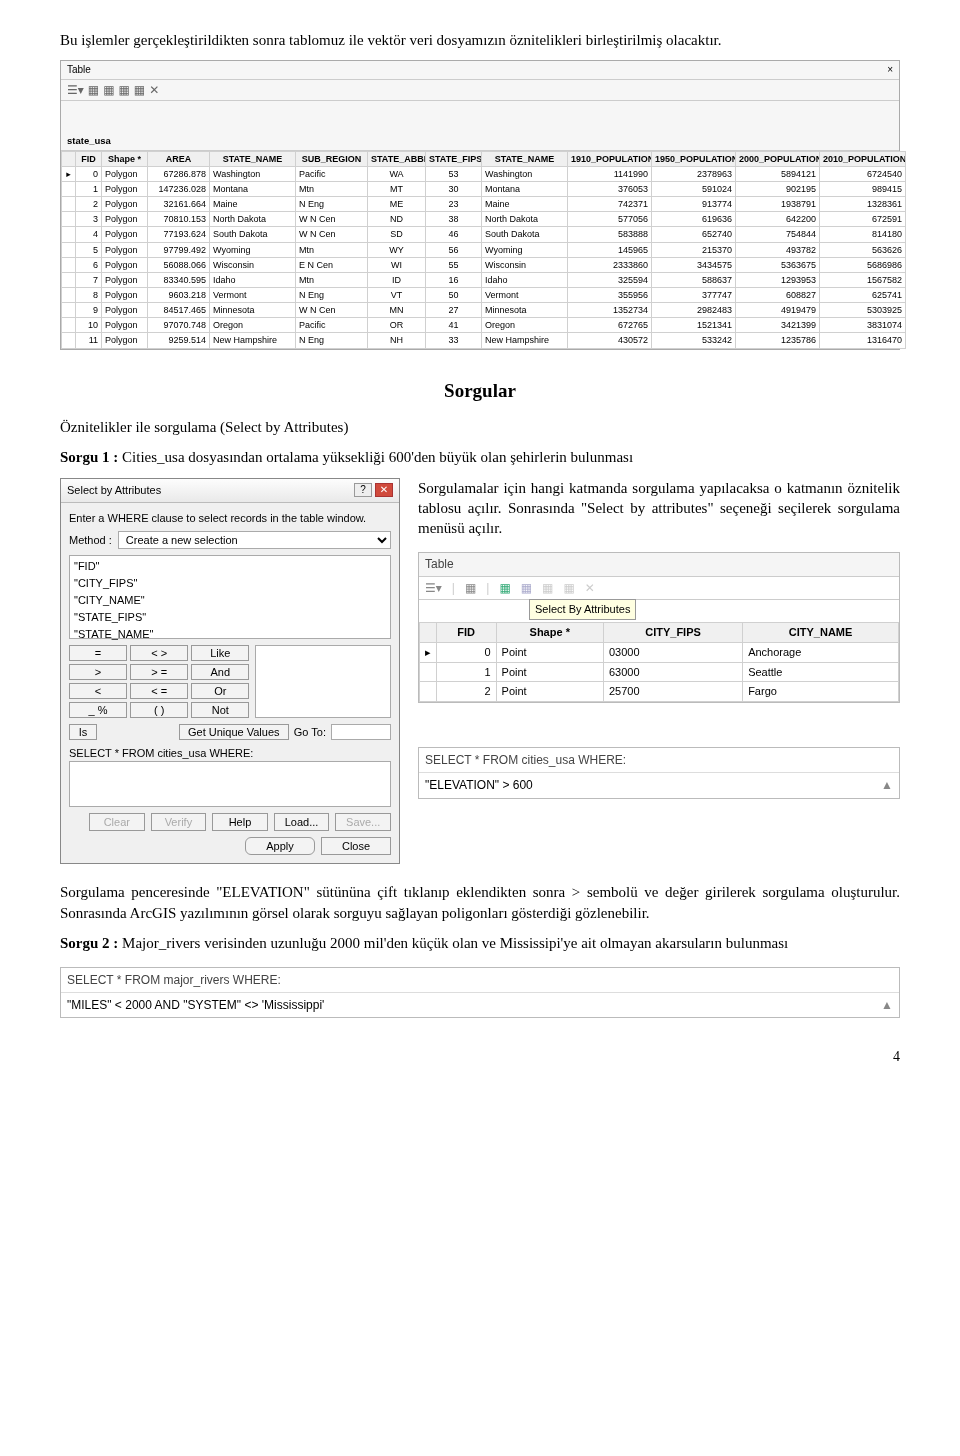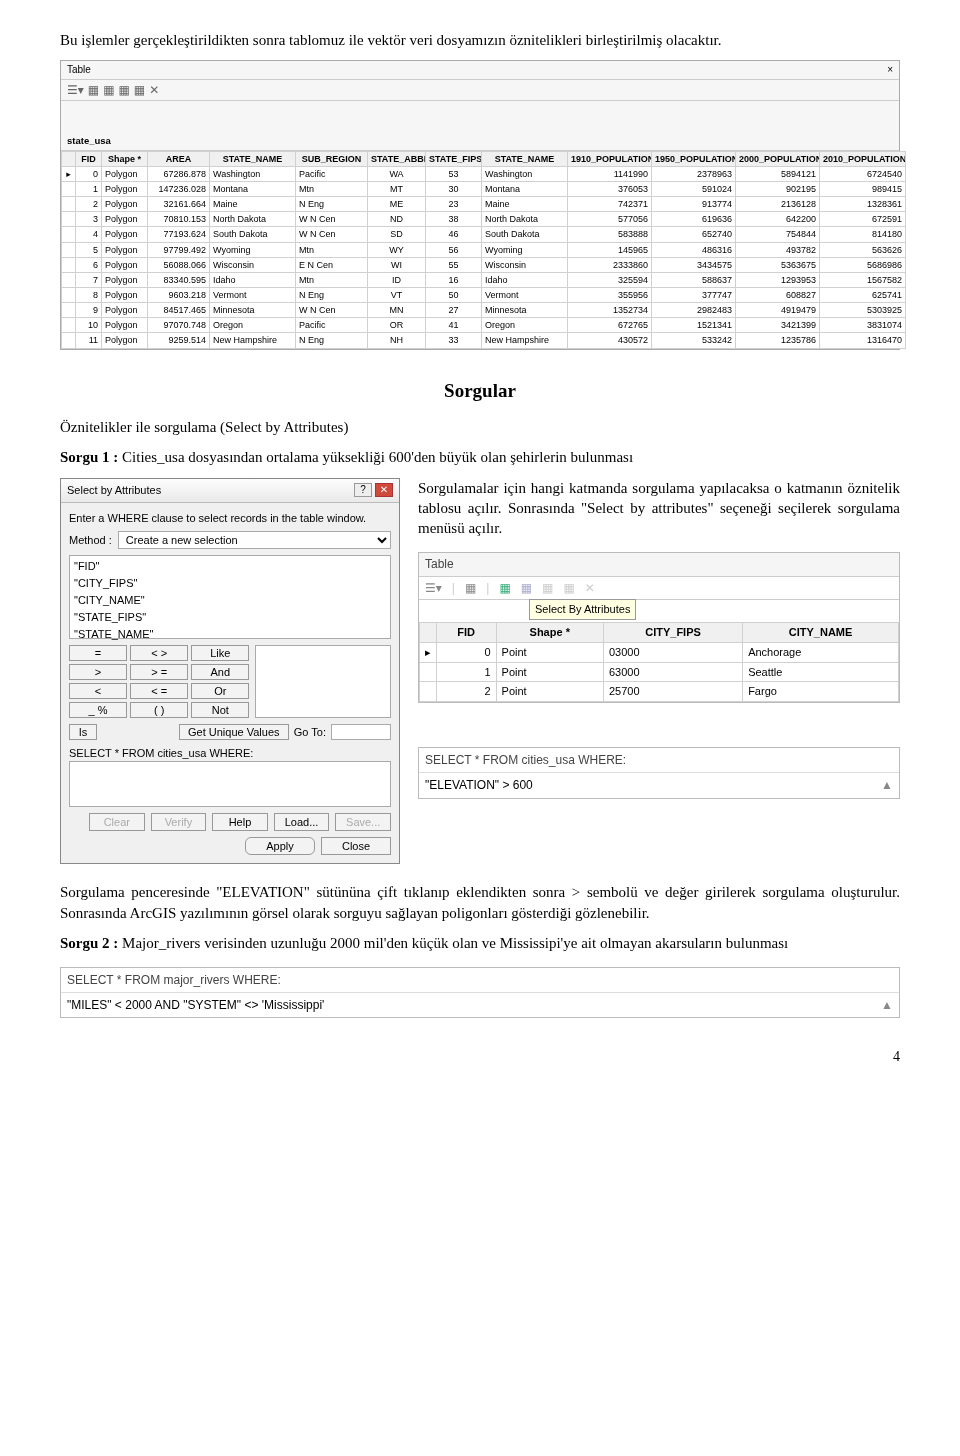--- a/index.html
+++ b/index.html
@@ -254,21 +254,21 @@
           <td class="num">2</td>
           <td class="">Polygon</td>
           <td class="num">32161.664</td>
           <td class="">Maine</td>
           <td class="">N Eng</td>
           <td class="ctr">ME</td>
           <td class="ctr">23</td>
           <td class="">Maine</td>
           <td class="num">742371</td>
           <td class="num">913774</td>
-          <td class="num">2136128</td>
+          <td class="num">1938791</td>
           <td class="num">1328361</td>
         </tr>
         <tr>
           <td class="ctr"></td>
           <td class="num">3</td>
           <td class="">Polygon</td>
           <td class="num">70810.153</td>
           <td class="">North Dakota</td>
           <td class="">W N Cen</td>
           <td class="ctr">ND</td>
@@ -298,21 +298,21 @@
           <td class="ctr"></td>
           <td class="num">5</td>
           <td class="">Polygon</td>
           <td class="num">97799.492</td>
           <td class="">Wyoming</td>
           <td class="">Mtn</td>
           <td class="ctr">WY</td>
           <td class="ctr">56</td>
           <td class="">Wyoming</td>
           <td class="num">145965</td>
-          <td class="num">486316</td>
+          <td class="num">215370</td>
           <td class="num">493782</td>
           <td class="num">563626</td>
         </tr>
         <tr>
           <td class="ctr"></td>
           <td class="num">6</td>
           <td class="">Polygon</td>
           <td class="num">56088.066</td>
           <td class="">Wisconsin</td>
           <td class="">E N Cen</td>

